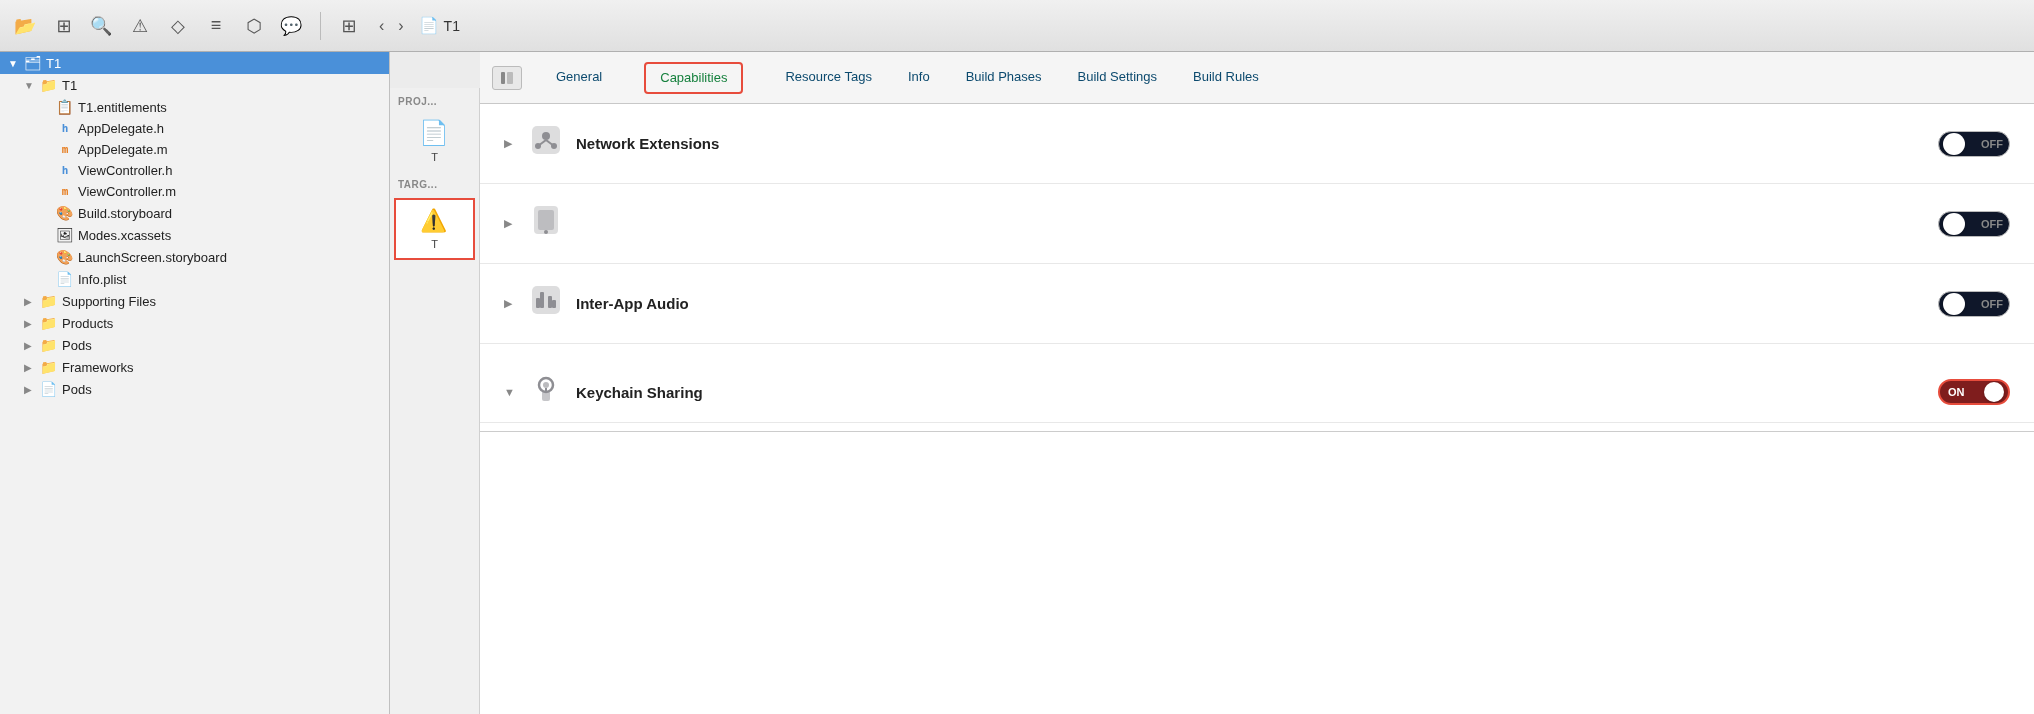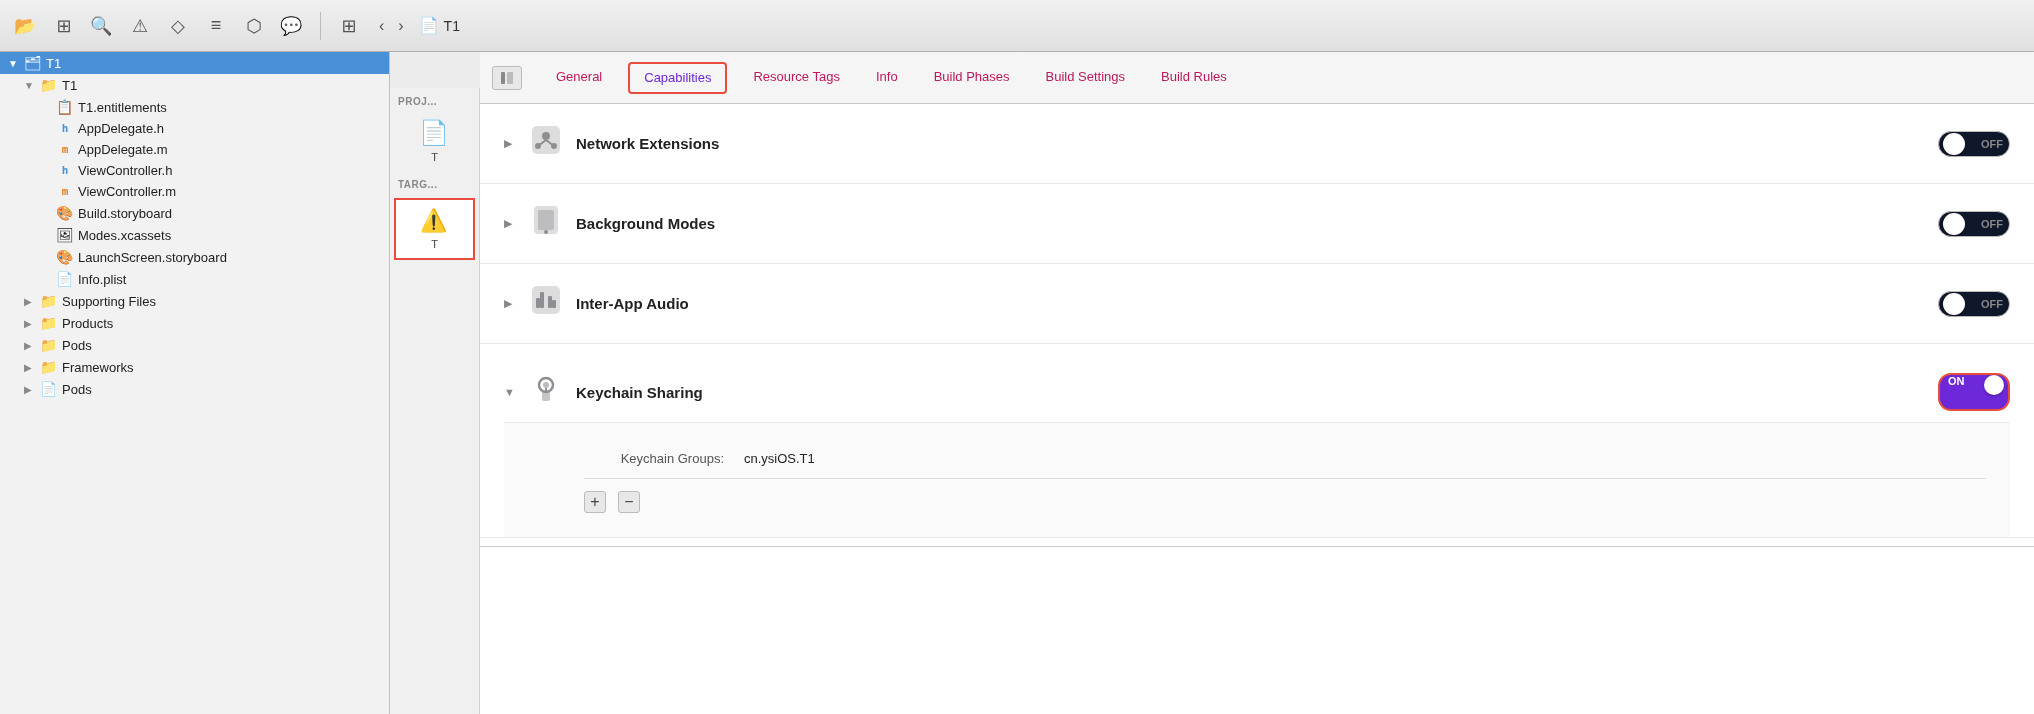--- a/index.html
+++ b/index.html
@@ -192,30 +192,30 @@
       margin-right: 16px;
       font-size: 14px;
       color: #555;
     }
     .tab-item {
       padding: 12px 18px;
       height: 56px;
       display: flex;
       align-items: center;
       font-size: 13px;
-      color: #be185d;
+      color: #0c4a6e;
       cursor: pointer;
       border-bottom: 2px solid transparent;
     }
     .tab-item.active-outlined {
-      color: #6d28d9;
+      color: #15803d;
       border: 2px solid #e74c3c;
       border-radius: 4px;
       height: 32px;
-      margin: 0 8px;
+      margin: 0 24px;
       padding: 0 14px;
     }
 
     
     .capabilities-content {
       flex: 1;
       overflow-y: auto;
       background: #fff;
       padding: 0;
     }
@@ -292,25 +292,26 @@
     .toggle-off-label {
       font-size: 11px;
       font-weight: 700;
       color: #888;
       z-index: 1;
     }
 
     
     .toggle-on {
       width: 72px;
-      height: 38px;
+      height: 26px;
       border-radius: 13px;
-      background: #6d28d9;
+      background: #7f1d1d;
       border: 2px solid #e74c3c;
       display: flex;
+      align-items: center;
       justify-content: flex-start;
       padding-left: 8px;
       cursor: pointer;
       position: relative;
     }
     .toggle-on::after {
       content: '';
       position: absolute;
       right: 4px;
       width: 20px;
@@ -562,21 +563,20 @@
 
           <div class="capability-row">
             <span class="capability-disclosure">▶</span>
             <span class="capability-icon">
               <svg width="36" height="36" viewBox="0 0 36 36">
                 <rect x="6" y="4" width="24" height="28" rx="4" fill="#8e8e93" opacity="0.3"></rect>
                 <rect x="10" y="8" width="16" height="20" rx="2" fill="#8e8e93" opacity="0.4"></rect>
                 <circle cx="18" cy="30" r="2" fill="#8e8e93"></circle>
               </svg>
             </span>
-            <span class="capability-title">Background Modes</span>
             <div class="capability-toggle">
               <div class="toggle-off">
                 <span class="toggle-off-label">OFF</span>
               </div>
             </div>
           </div>
 
           <div class="capability-row">
             <span class="capability-disclosure">▶</span>
             <span class="capability-icon">
@@ -608,34 +608,20 @@
                 </svg>
               </span>
               <span class="capability-title">Keychain Sharing</span>
               <div class="capability-toggle">
                 <div class="toggle-on" style="border:2px solid #e74c3c;">
                   <span class="toggle-on-label">ON</span>
                 </div>
               </div>
             </div>
 
-            <div class="keychain-body">
-              <div class="keychain-groups-row">
-                <span class="keychain-label">Keychain Groups:</span>
-                <span class="keychain-value">cn.ysiOS.T1</span>
-              </div>
-              <div class="keychain-actions">
-                <div class="action-btn">
-                  <span>+</span>
-                </div>
-                <div class="action-btn">
-                  <span>−</span>
-                </div>
-              </div>
-            </div>
           </div>
 
           <div class="bottom-separator"></div>
         </div>
 
       </div>
     </div>
   </div>
 </div>
 

